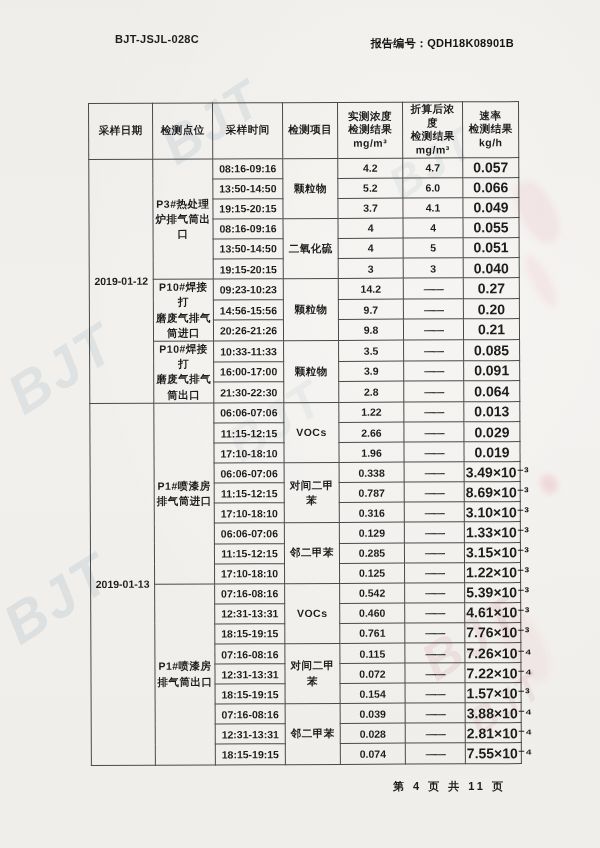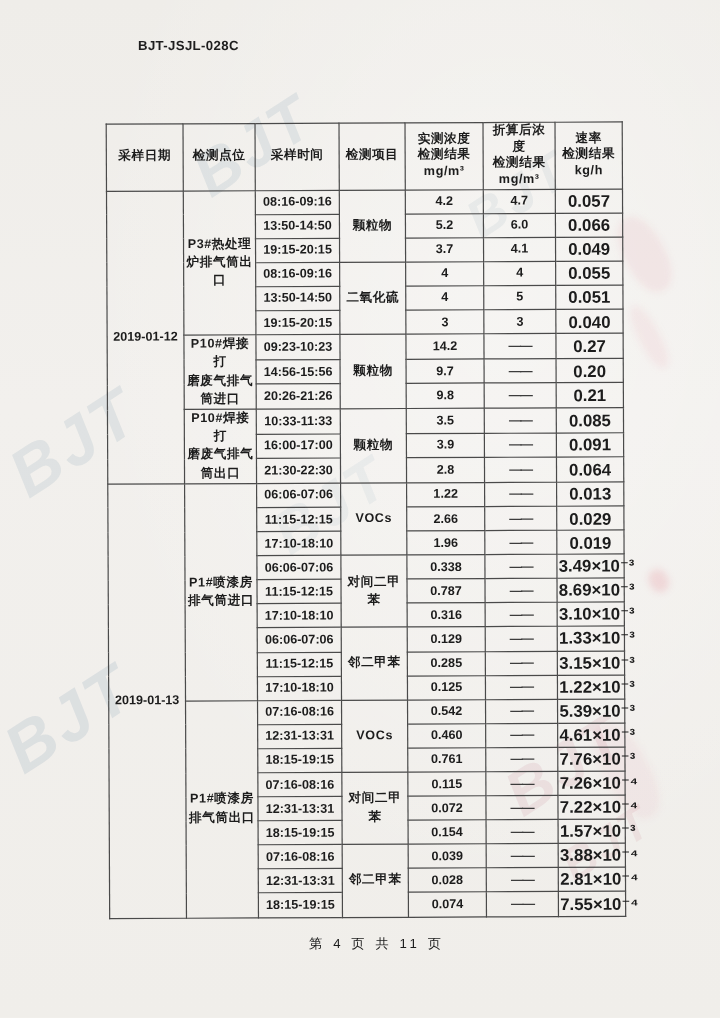--- a/index.html
+++ b/index.html
@@ -45,22 +45,22 @@
     font-size:10.5px;font-weight:700;line-height:1.3;
     white-space:pre-line;letter-spacing:.5px;
   }
   td{font-size:10.5px;font-weight:700;}
   .cell-date,.cell-time{white-space:nowrap;letter-spacing:0;}
   .cell-point,.cell-item{white-space:pre-line;line-height:1.45;letter-spacing:.5px;}
   .cell-rate{white-space:nowrap;font-size:14px;}
   .cell-measured{font-size:10.5px;margin-left:20px;}
   td.dash{color:#3c3c3c;font-weight:600;letter-spacing:-1px;}
   .page-footer{
-    position:absolute;left:99px;top:779px;width:430px;
-    text-align:center;font-size:11px;font-weight:400;color:#1c1c1c;letter-spacing:3px;
+    position:absolute;left:76px;top:779px;width:430px;
+    text-align:right;font-size:11px;font-weight:700;color:#1c1c1c;letter-spacing:3px;
   }
   .wm{
     position:absolute;font-style:italic;font-weight:800;letter-spacing:3px;
     transform:rotate(-33deg);pointer-events:none;user-select:none;
     color:rgba(125,155,175,.16);
   }
   .wm1{left:158px;top:92px;font-size:52px;}
   .wm2{left:386px;top:138px;font-size:44px;color:rgba(125,155,175,.11);}
   .wm3{left:4px;top:336px;font-size:56px;}
   .wm4{left:224px;top:392px;font-size:50px;color:rgba(125,155,175,.09);}
@@ -89,20 +89,23 @@
   <span class="wm wm5">BJT</span>
   <span class="wm wm6">BJT</span>
   <span class="wm wm7">BJT</span>
   <div class="smudge sm1"></div>
   <div class="smudge sm2"></div>
   <div class="smudge sm3"></div>
   <div class="smudge sm4"></div>
 
   <div class="form-code">BJT-JSJL-028C</div>
 
+  <div class="report-no">
+    <span>报告编号：</span><span>QDH18K08901B</span>
+  </div>
 
 
   <div class="table-wrap">
     <table>
       <colgroup>
         <col style="width:64px">
           <col style="width:60px">
           <col style="width:70px">
         <col style="width:55px">
           <col style="width:65px">

